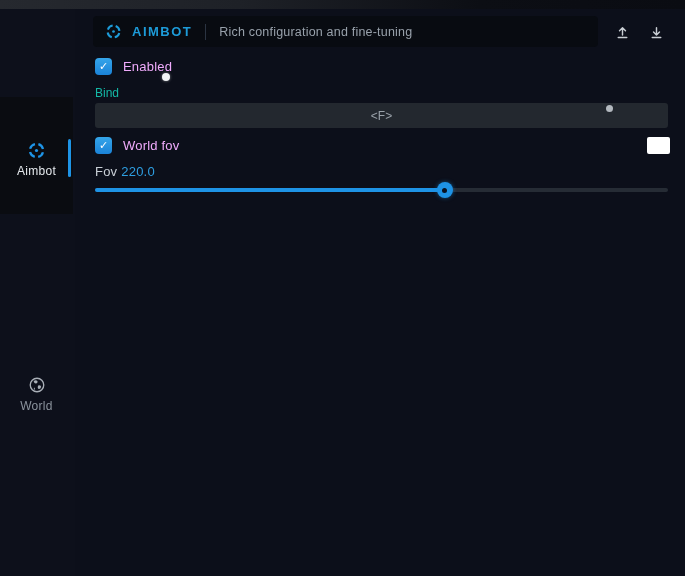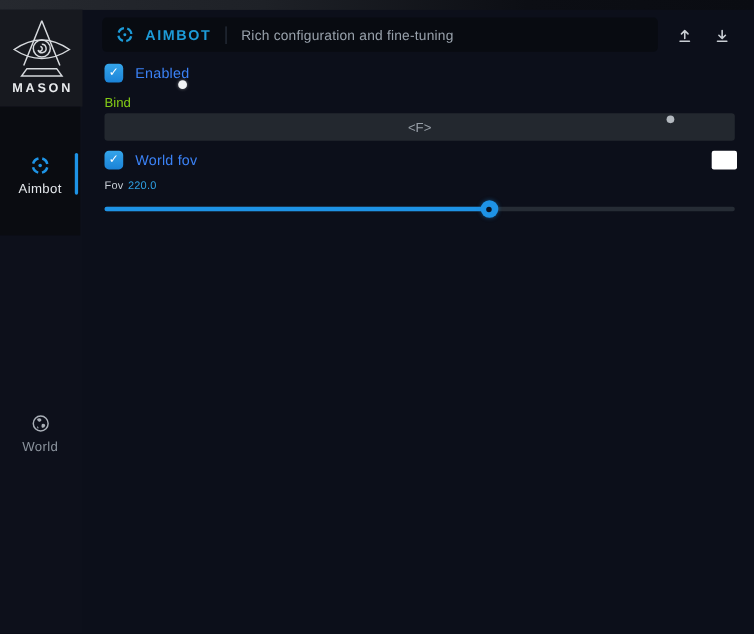--- a/index.html
+++ b/index.html
@@ -35,58 +35,48 @@
   .header-sub{color:#98a1ab;font-size:12.5px;letter-spacing:.2px}
   .iconbtn{position:absolute;top:12px;width:22px;height:22px;display:flex;align-items:center;justify-content:center;color:#c9ced4;cursor:pointer}
   .iconbtn.upload{left:536px}
   .iconbtn.download{left:570px}
 
   .checkrow{position:absolute;display:flex;align-items:center;gap:11px}
   .row-enabled{left:20px;top:49px}
   .row-drawfov{left:20px;top:128px}
   .checkbox{width:17px;height:17px;border-radius:4px;background:linear-gradient(180deg,#35a5ea,#1b83d8);
     display:flex;align-items:center;justify-content:center;color:#fff;font-size:11px;line-height:1;cursor:pointer}
-  .checklabel{font-size:13px;color:#3b82f6;letter-spacing:.2px}
+  .checklabel{font-size:13px;color:#f0abfc;letter-spacing:.2px}
 
-  .bind-label{position:absolute;left:20px;top:77px;font-size:12px;color:#84cc16}
+  .bind-label{position:absolute;left:20px;top:77px;font-size:12px;color:#14b8a6}
   .bind-input{position:absolute;left:20px;top:94px;width:573px;height:25px;background:#23282f;border-radius:3px;
     display:flex;align-items:center;justify-content:center;color:#99a1a9;font-size:12px;cursor:pointer}
 
   .swatch{position:absolute;left:572px;top:128px;width:23px;height:17px;border-radius:2px;background:#fff;cursor:pointer}
 
-  .fov-label{position:absolute;left:20px;top:155px;font-size:10px;color:#c9cfd6;letter-spacing:.2px}
+  .fov-label{position:absolute;left:20px;top:155px;font-size:13px;color:#c9cfd6;letter-spacing:.2px}
   .fov-value{color:#2e9fe2;margin-left:4px}
 
   .slider{position:absolute;left:20px;top:179px;width:573px;height:4px;background:#262c35;border-radius:2px;cursor:pointer}
   .slider-fill{height:4px;background:#1e93e6;border-radius:2px}
   .slider-thumb{position:absolute;top:-6px;transform:translateX(-50%);width:16px;height:16px;border-radius:50%;
     background:#1e93e6;display:flex;align-items:center;justify-content:center;box-shadow:0 0 4px rgba(30,147,230,.5)}
   .thumb-hole{width:5px;height:5px;border-radius:50%;background:#0a1220}
 
   .cursor-dot{position:absolute;border-radius:50%}
   .dot-white{left:87px;top:64px;width:8px;height:8px;background:#f3f4f6;box-shadow:0 0 3px rgba(255,255,255,.45)}
   .dot-gray{left:531px;top:96px;width:7px;height:7px;background:#c3c9cf;opacity:.9}
 </style>
 </head>
 <body>
 
 <div class="titlebar"></div>
 
 <div class="sidebar">
 
-  <div class="logo-panel">
-    <svg class="logo-svg" width="56" height="58" viewBox="0 0 56 60" fill="none" stroke="#d6d9dd" stroke-width="1.4">
-      <path d="M28 3 L11 45 M28 3 L45 45"></path>
-      <path d="M2 30 Q28 12 54 30 Q28 47 2 30 Z"></path>
-      <circle cx="28" cy="29" r="8"></circle>
-      <path d="M28 25 a4 4 0 1 1 -3.6 5.6 a2.2 2.2 0 1 0 2.2 -3.4"></path>
-      <path d="M14 48 H42 L47 55 H9 Z"></path>
-    </svg>
-    <div class="brand">MASON</div>
-  </div>
 
   <div class="active-box"></div>
   <div class="indicator"></div>
 
   <div class="nav-item active" style="top:131px">
     <span class="ico">
       <svg width="19" height="19" viewBox="0 0 20 20">
         <circle cx="10" cy="10" r="7" fill="none" stroke="currentColor" stroke-width="2.4" stroke-dasharray="7.33 3.67" stroke-dashoffset="-1.8"></circle>
         <circle cx="10" cy="10" r="1.7" fill="currentColor"></circle>
       </svg>

